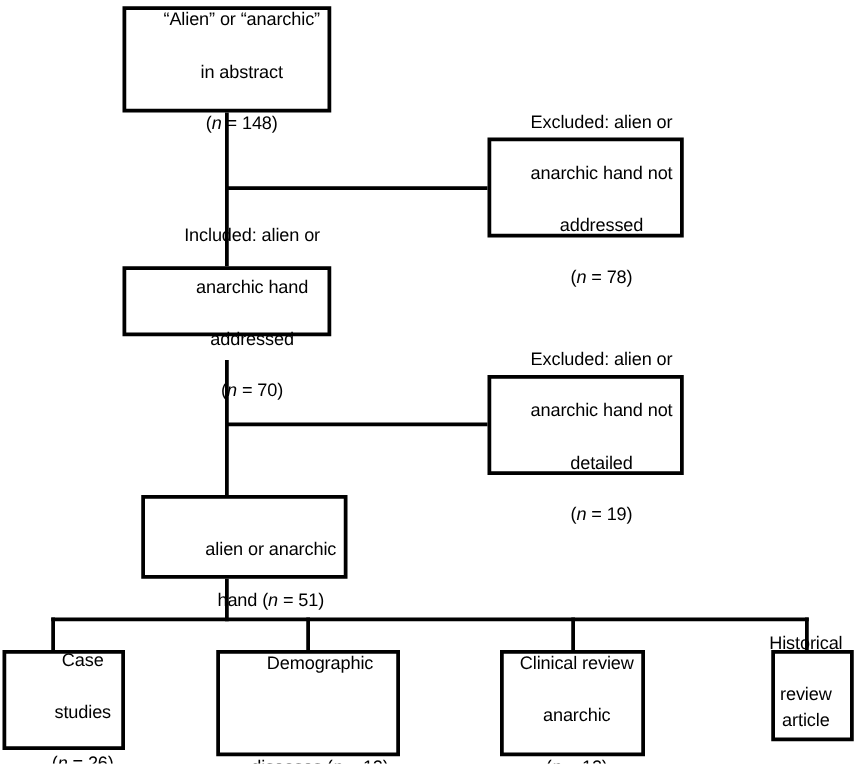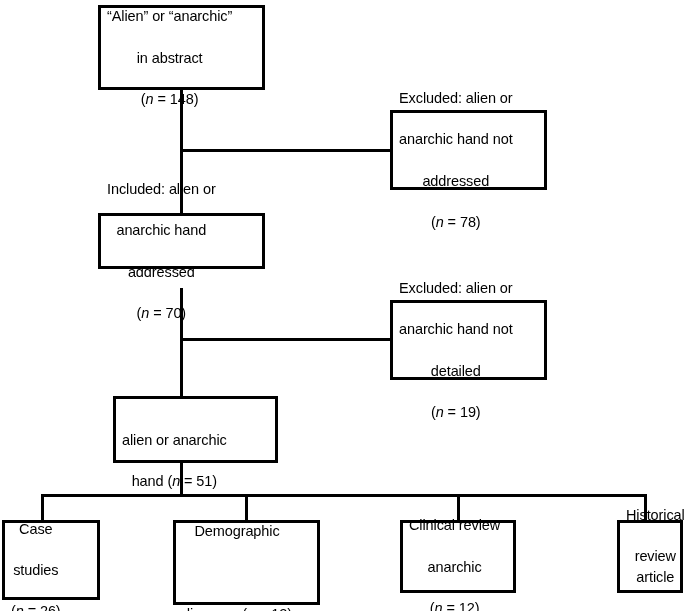--- a/index.html
+++ b/index.html
@@ -19,21 +19,21 @@
     background: #ffffff;
     overflow: hidden;
   }
   .node {
     position: absolute;
     box-sizing: border-box;
     border: 3px solid #000000;
     background: #ffffff;
     display: flex;
     align-items: center;
-    justify-content: flex-start;
+    justify-content: flex-end;
     text-align: center;
     z-index: 2;
   }
   .node-text {
     display: block;
     font-size: 14.5px;
     line-height: 1.42;
     letter-spacing: -0.1px;
     padding: 0 6px;
     white-space: pre-line;
@@ -125,21 +125,21 @@
   </div>
 
   <div class="node" style="left:173px; top:520px; width:147px; height:85px;">
     <span class="node-text">
       <span>Demographic</span><br>
       <br>
       <span class="ital" style="font-style: normal;">diseases (<i>n</i> = 12)</span>
     </span>
   </div>
 
-  <div class="node" style="left:400px; top:520px; width:116px; height:73px;">
+  <div class="node" style="left:400px; top:520px; width:116px; height:85px;">
     <span class="node-text">
       <span>Clinical review</span><br>
       <span>anarchic</span><br>
       <span class="ital" style="font-style: normal;">(<i>n</i> = 12)</span>
     </span>
   </div>
 
   <div class="node" style="left:617px; top:520px; width:66px; height:73px;">
     <span class="node-text">
       <span>Historical</span><br>

